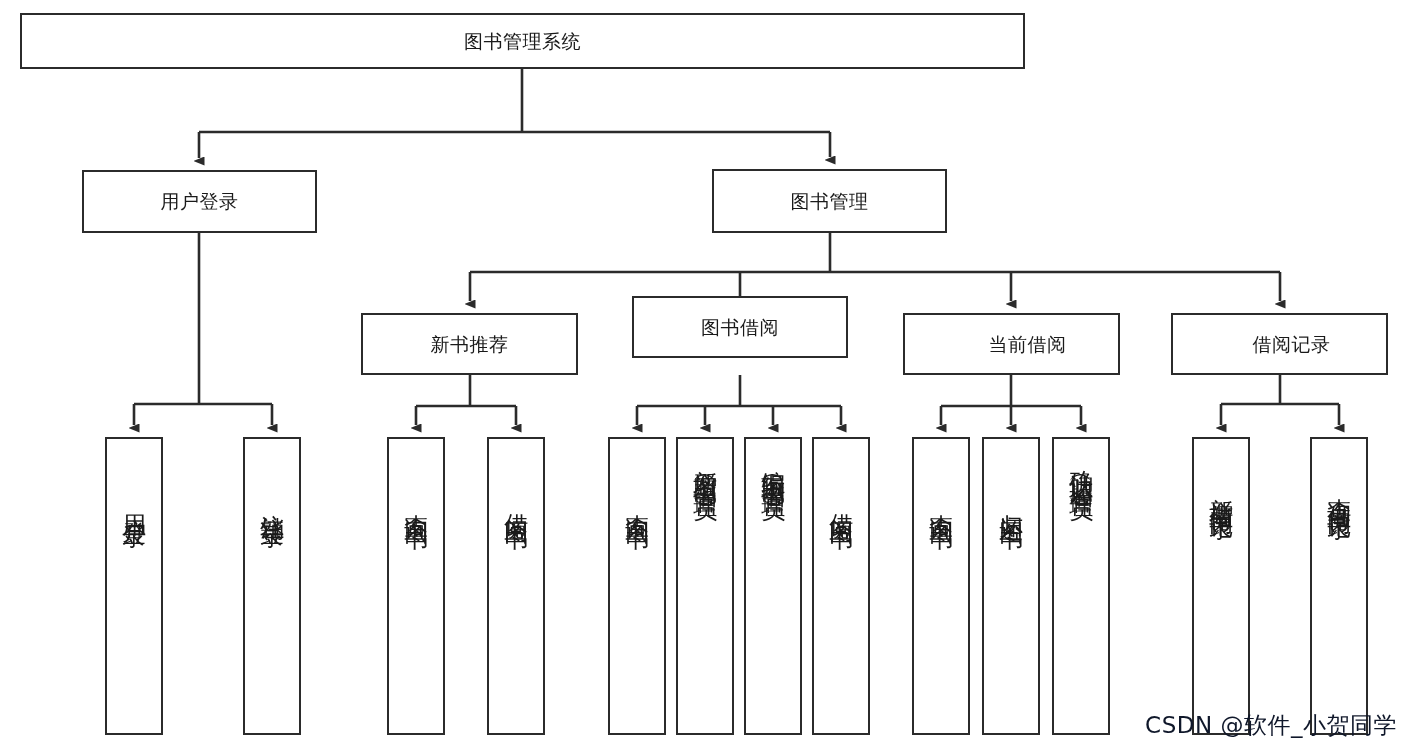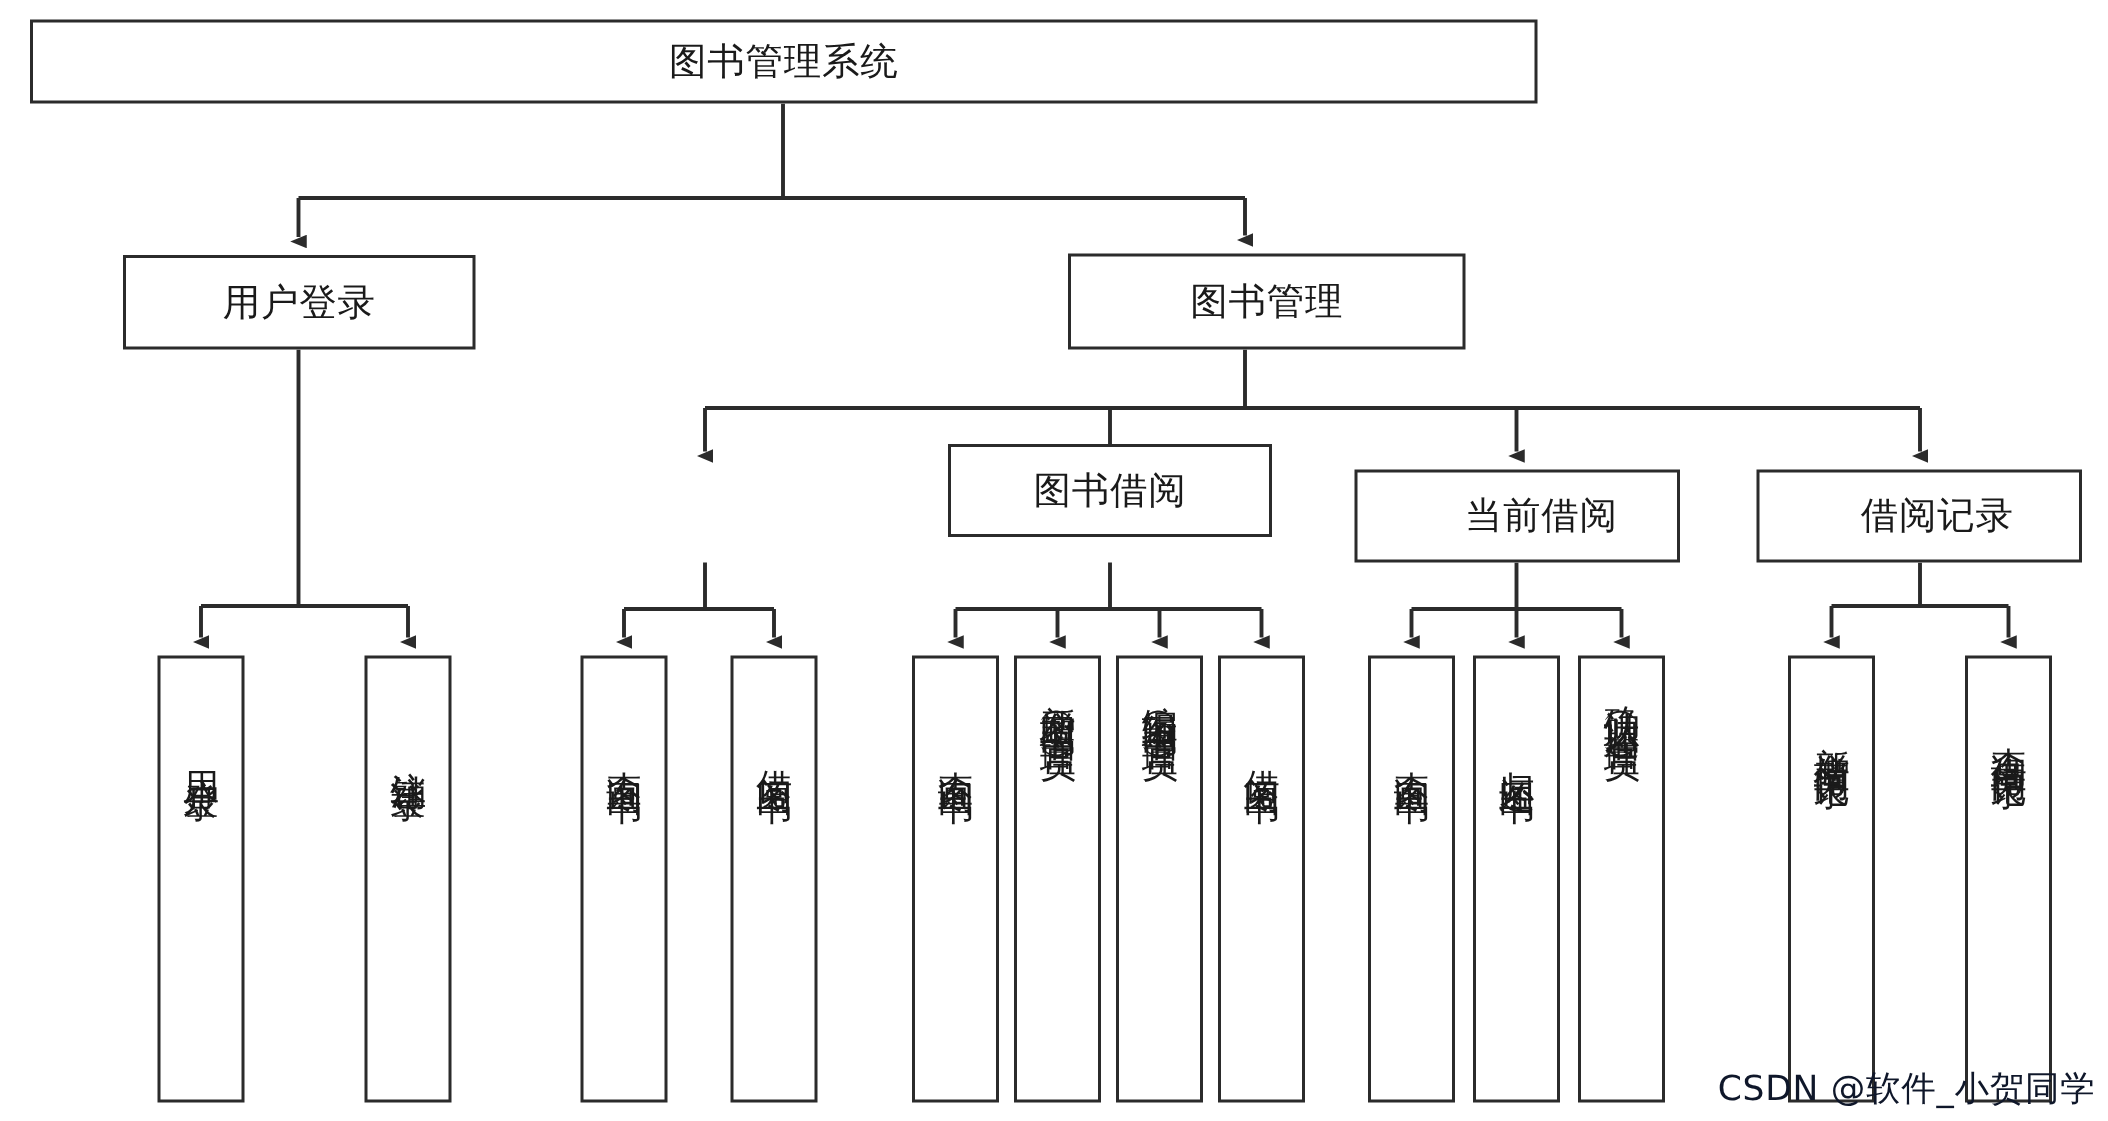--- a/index.html
+++ b/index.html
@@ -32,21 +32,21 @@
     box-sizing: border-box;
     background: #ffffff;
     border: 2px solid #2b2b2b;
     display: flex;
     align-items: center;
     justify-content: center;
     overflow: hidden;
   }
   .node-label {
     color: #1a1a1a;
-    font-size: 25px;
+    font-size: 19px;
     line-height: 1.18;
     letter-spacing: 0.5px;
     white-space: nowrap;
     text-align: center;
   }
   .node-box.vertical {
     align-items: flex-start;
     justify-content: center;
     padding-top: 10px;
   }
@@ -146,24 +146,27 @@
     </g>
   </svg>
 
   <div class="node-box" id="node-root" style="left: 20px; top: 13px; width: 1005px; height: 56px;">
     <span class="node-label">图书管理系统</span>
   </div>
 
   <div class="node-box" id="node-l2-0" style="left: 82px; top: 170px; width: 235px; height: 63px;">
     <span class="node-label">用户登录</span>
   </div>
-  <div class="node-box" id="node-l2-1" style="left: 712px; top: 169px; width: 265px; height: 64px;">
+  <div class="node-box" id="node-l2-1" style="left: 712px; top: 169px; width: 235px; height: 64px;">
     <span class="node-label">图书管理</span>
   </div>
 
+  <div class="node-box" id="node-l3-0" style="left: 361px; top: 313px; width: 217px; height: 62px;">
+    <span class="node-label">新书推荐</span>
+  </div>
   <div class="node-box" id="node-l3-1" style="left: 632px; top: 296px; width: 216px; height: 62px;">
     <span class="node-label">图书借阅</span>
   </div>
   <div class="node-box" id="node-l3-2" style="left: 903px; top: 313px; width: 217px; height: 62px; padding-left: 32px;">
     <span class="node-label">当前借阅</span>
   </div>
   <div class="node-box" id="node-l3-3" style="left: 1171px; top: 313px; width: 217px; height: 62px; padding-left: 24px;">
     <span class="node-label">借阅记录</span>
   </div>
 

